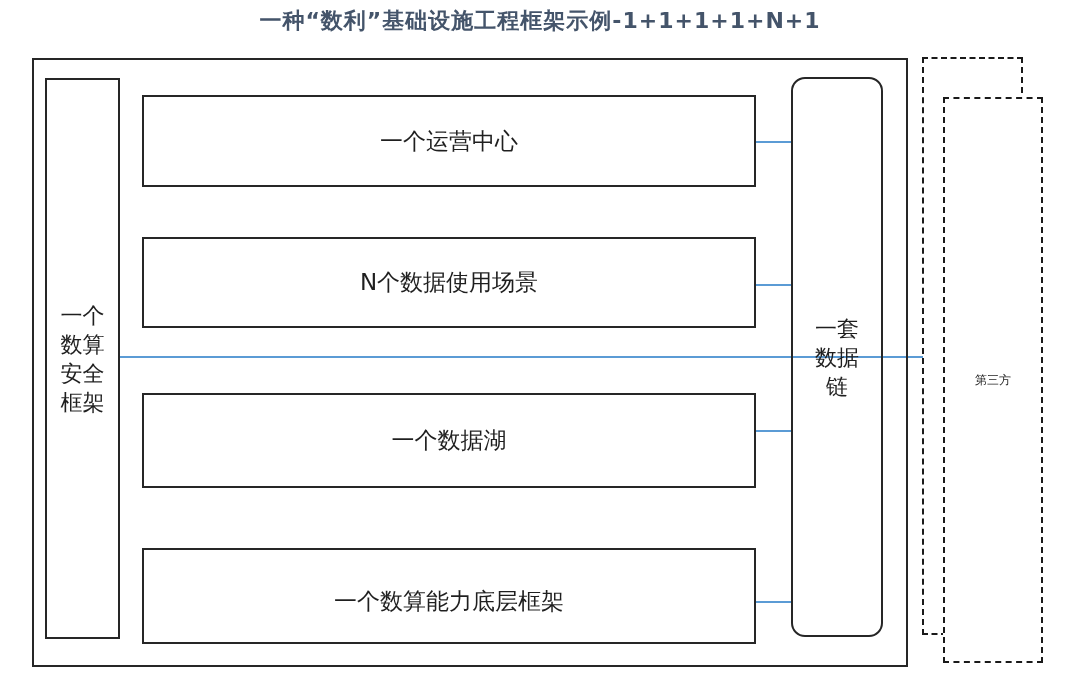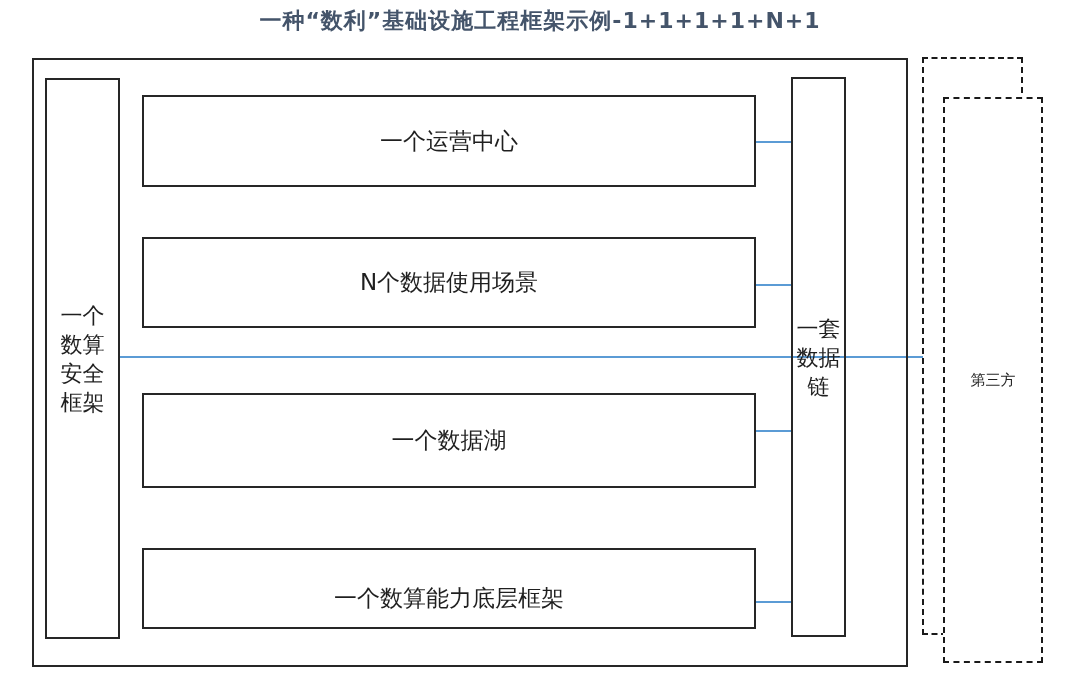--- a/index.html
+++ b/index.html
@@ -55,35 +55,36 @@
   .left-panel {
     left: 45px;
     top: 78px;
     width: 75px;
     height: 561px;
     justify-content: center;
   }
   .right-panel {
     left: 791px;
     top: 77px;
-    width: 55px;
+    width: 92px;
     height: 560px;
     background: transparent;
+    border-radius: 14px;
   }
   .mid {
     left: 142px;
     width: 614px;
     background: #ffffff;
     z-index: 2;
     font-size: 23px;
   }
   .mid-1 { top: 95px;  height: 92px; }
   .mid-2 { top: 237px; height: 91px; }
   .mid-3 { top: 393px; height: 95px; }
-  .mid-4 { top: 548px; height: 81px; align-items: flex-end; padding-bottom: 13px; }
+  .mid-4 { top: 548px; height: 96px; align-items: flex-end; padding-bottom: 25px; }
   .dashed {
     position: absolute;
     border: 2px dashed #1a1a1a;
     box-sizing: border-box;
   }
   .tp-outer {
     left: 922px;
     top: 57px;
     width: 101px;
     height: 578px;
@@ -93,21 +94,21 @@
   .tp-inner {
     left: 943px;
     top: 97px;
     width: 100px;
     height: 566px;
     background: #ffffff;
     z-index: 2;
     display: flex;
     align-items: center;
     justify-content: center;
-    font-size: 15px;
+    font-size: 12px;
     color: #1f1f1f;
   }
   .blue-line {
     position: absolute;
     height: 2px;
     background: #5b9bd5;
     z-index: 1;
   }
   .main-line {
     left: 115px;

